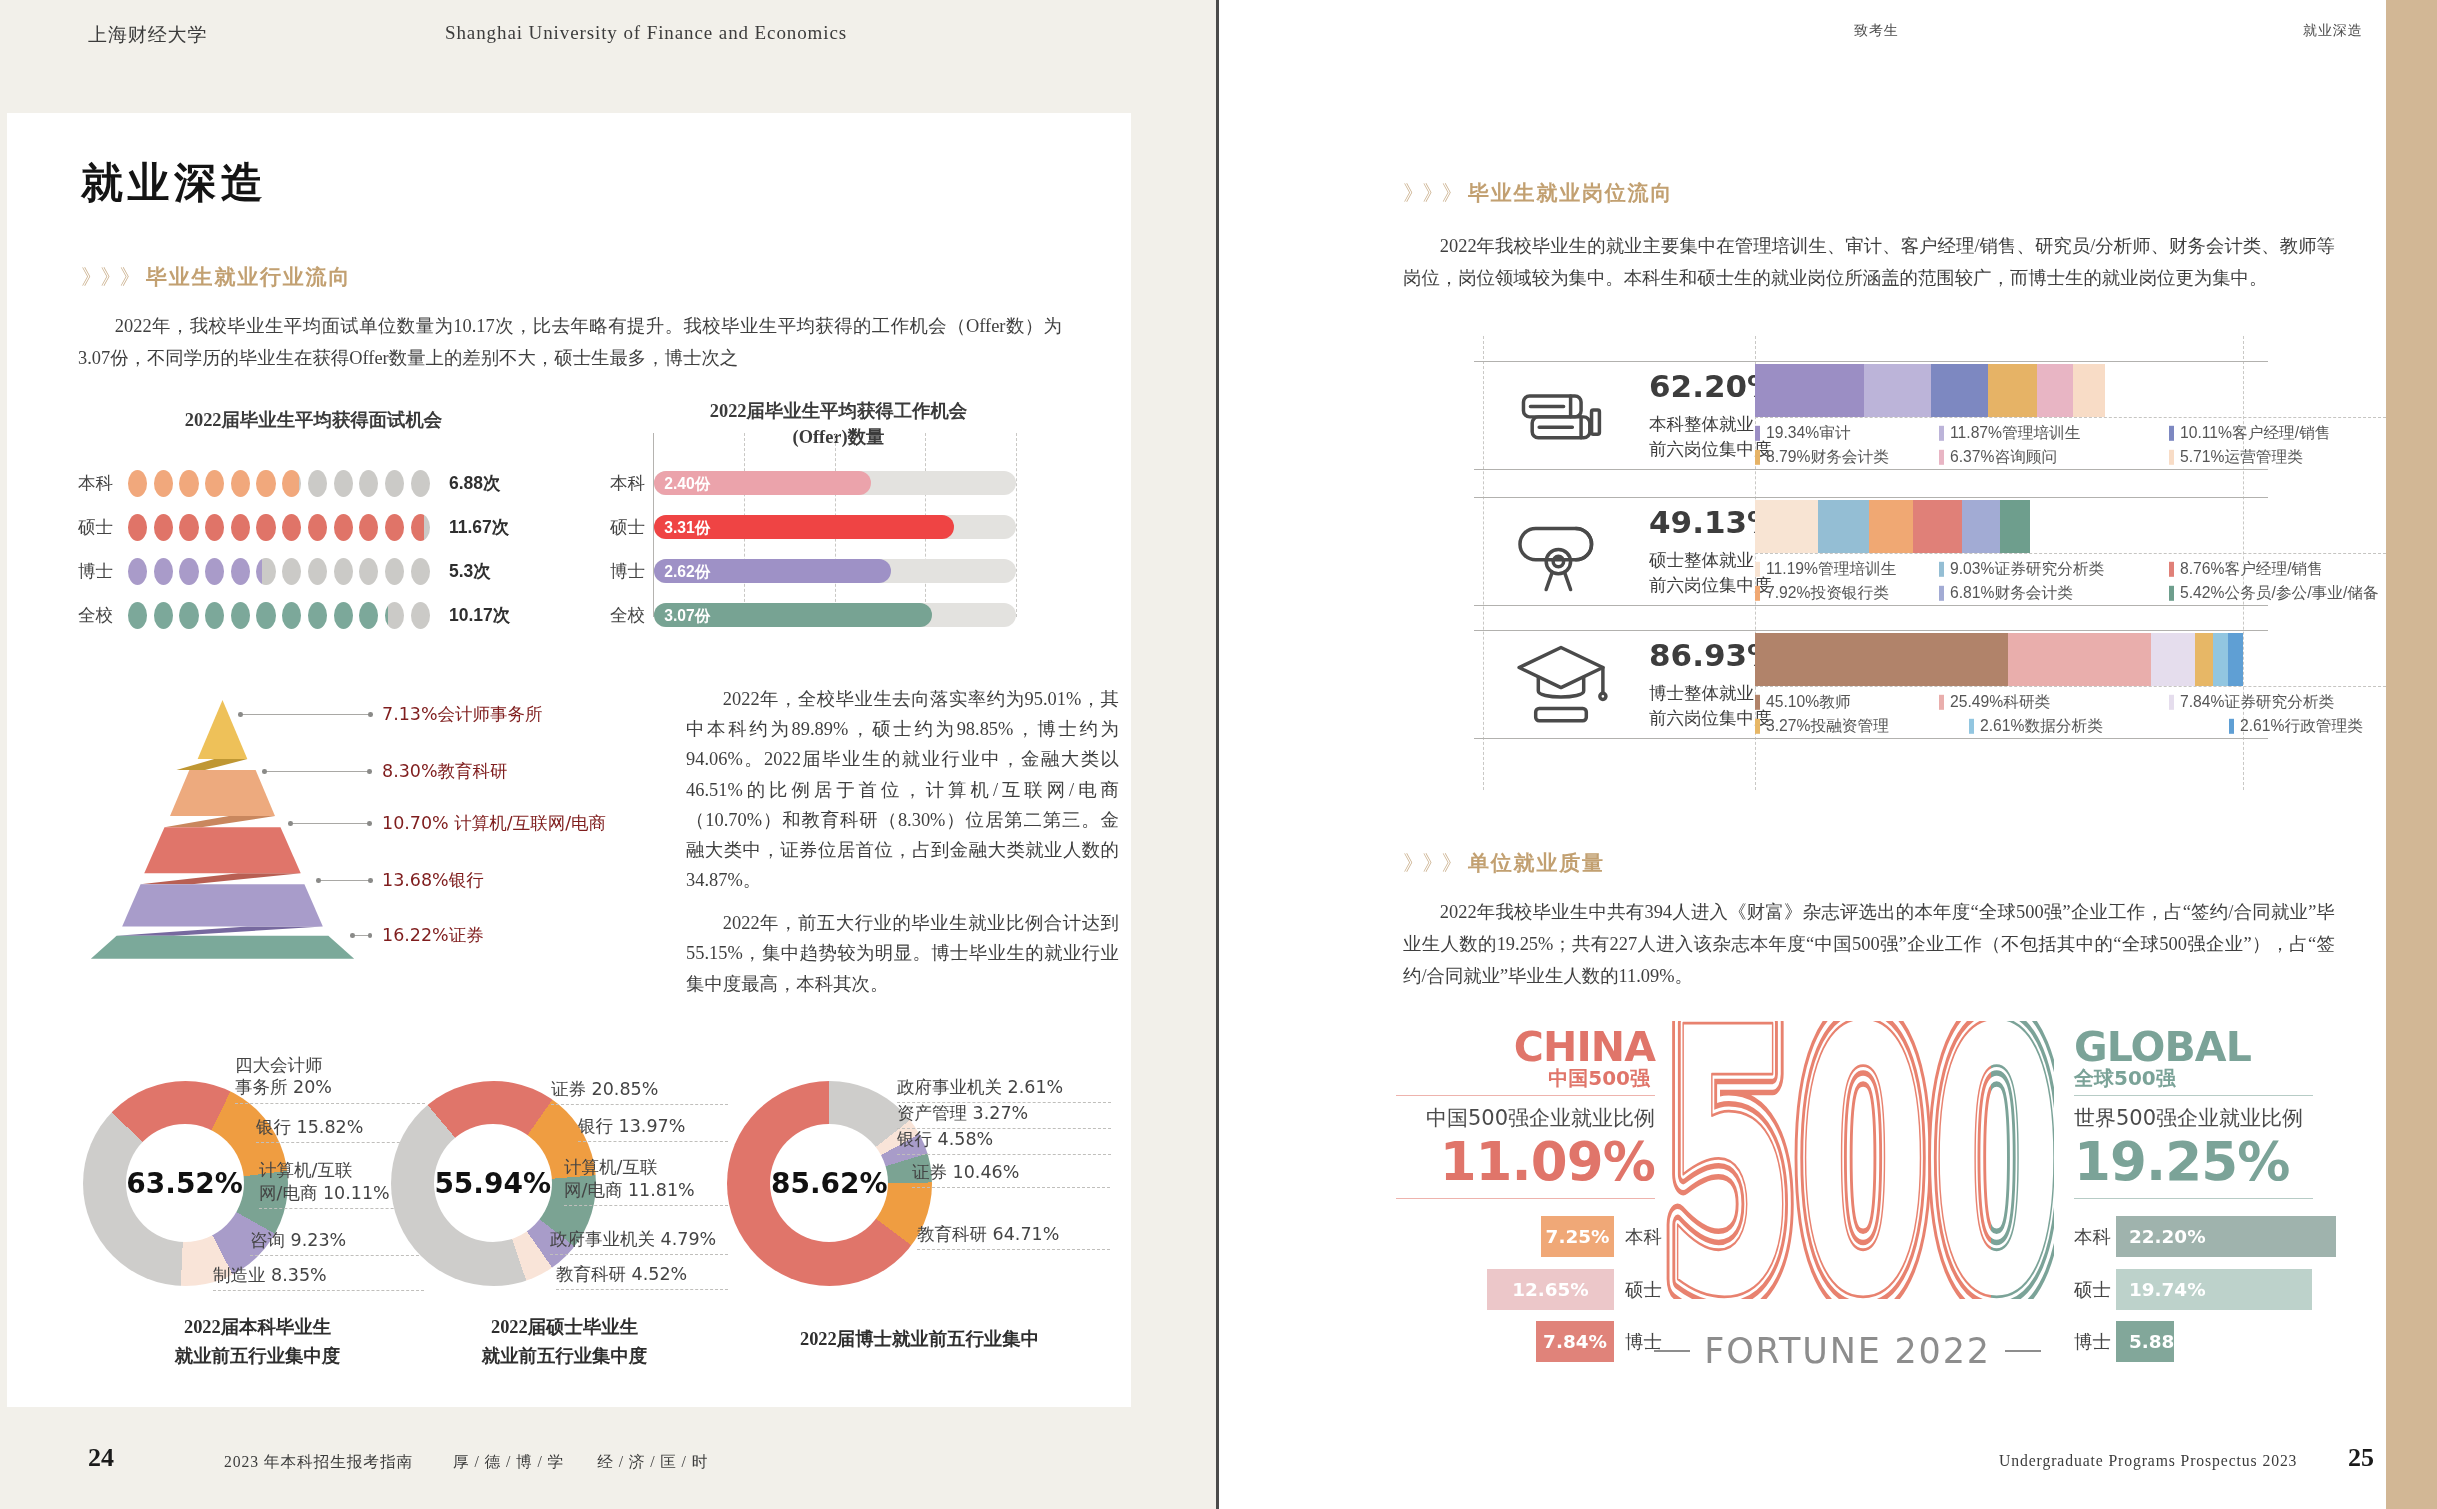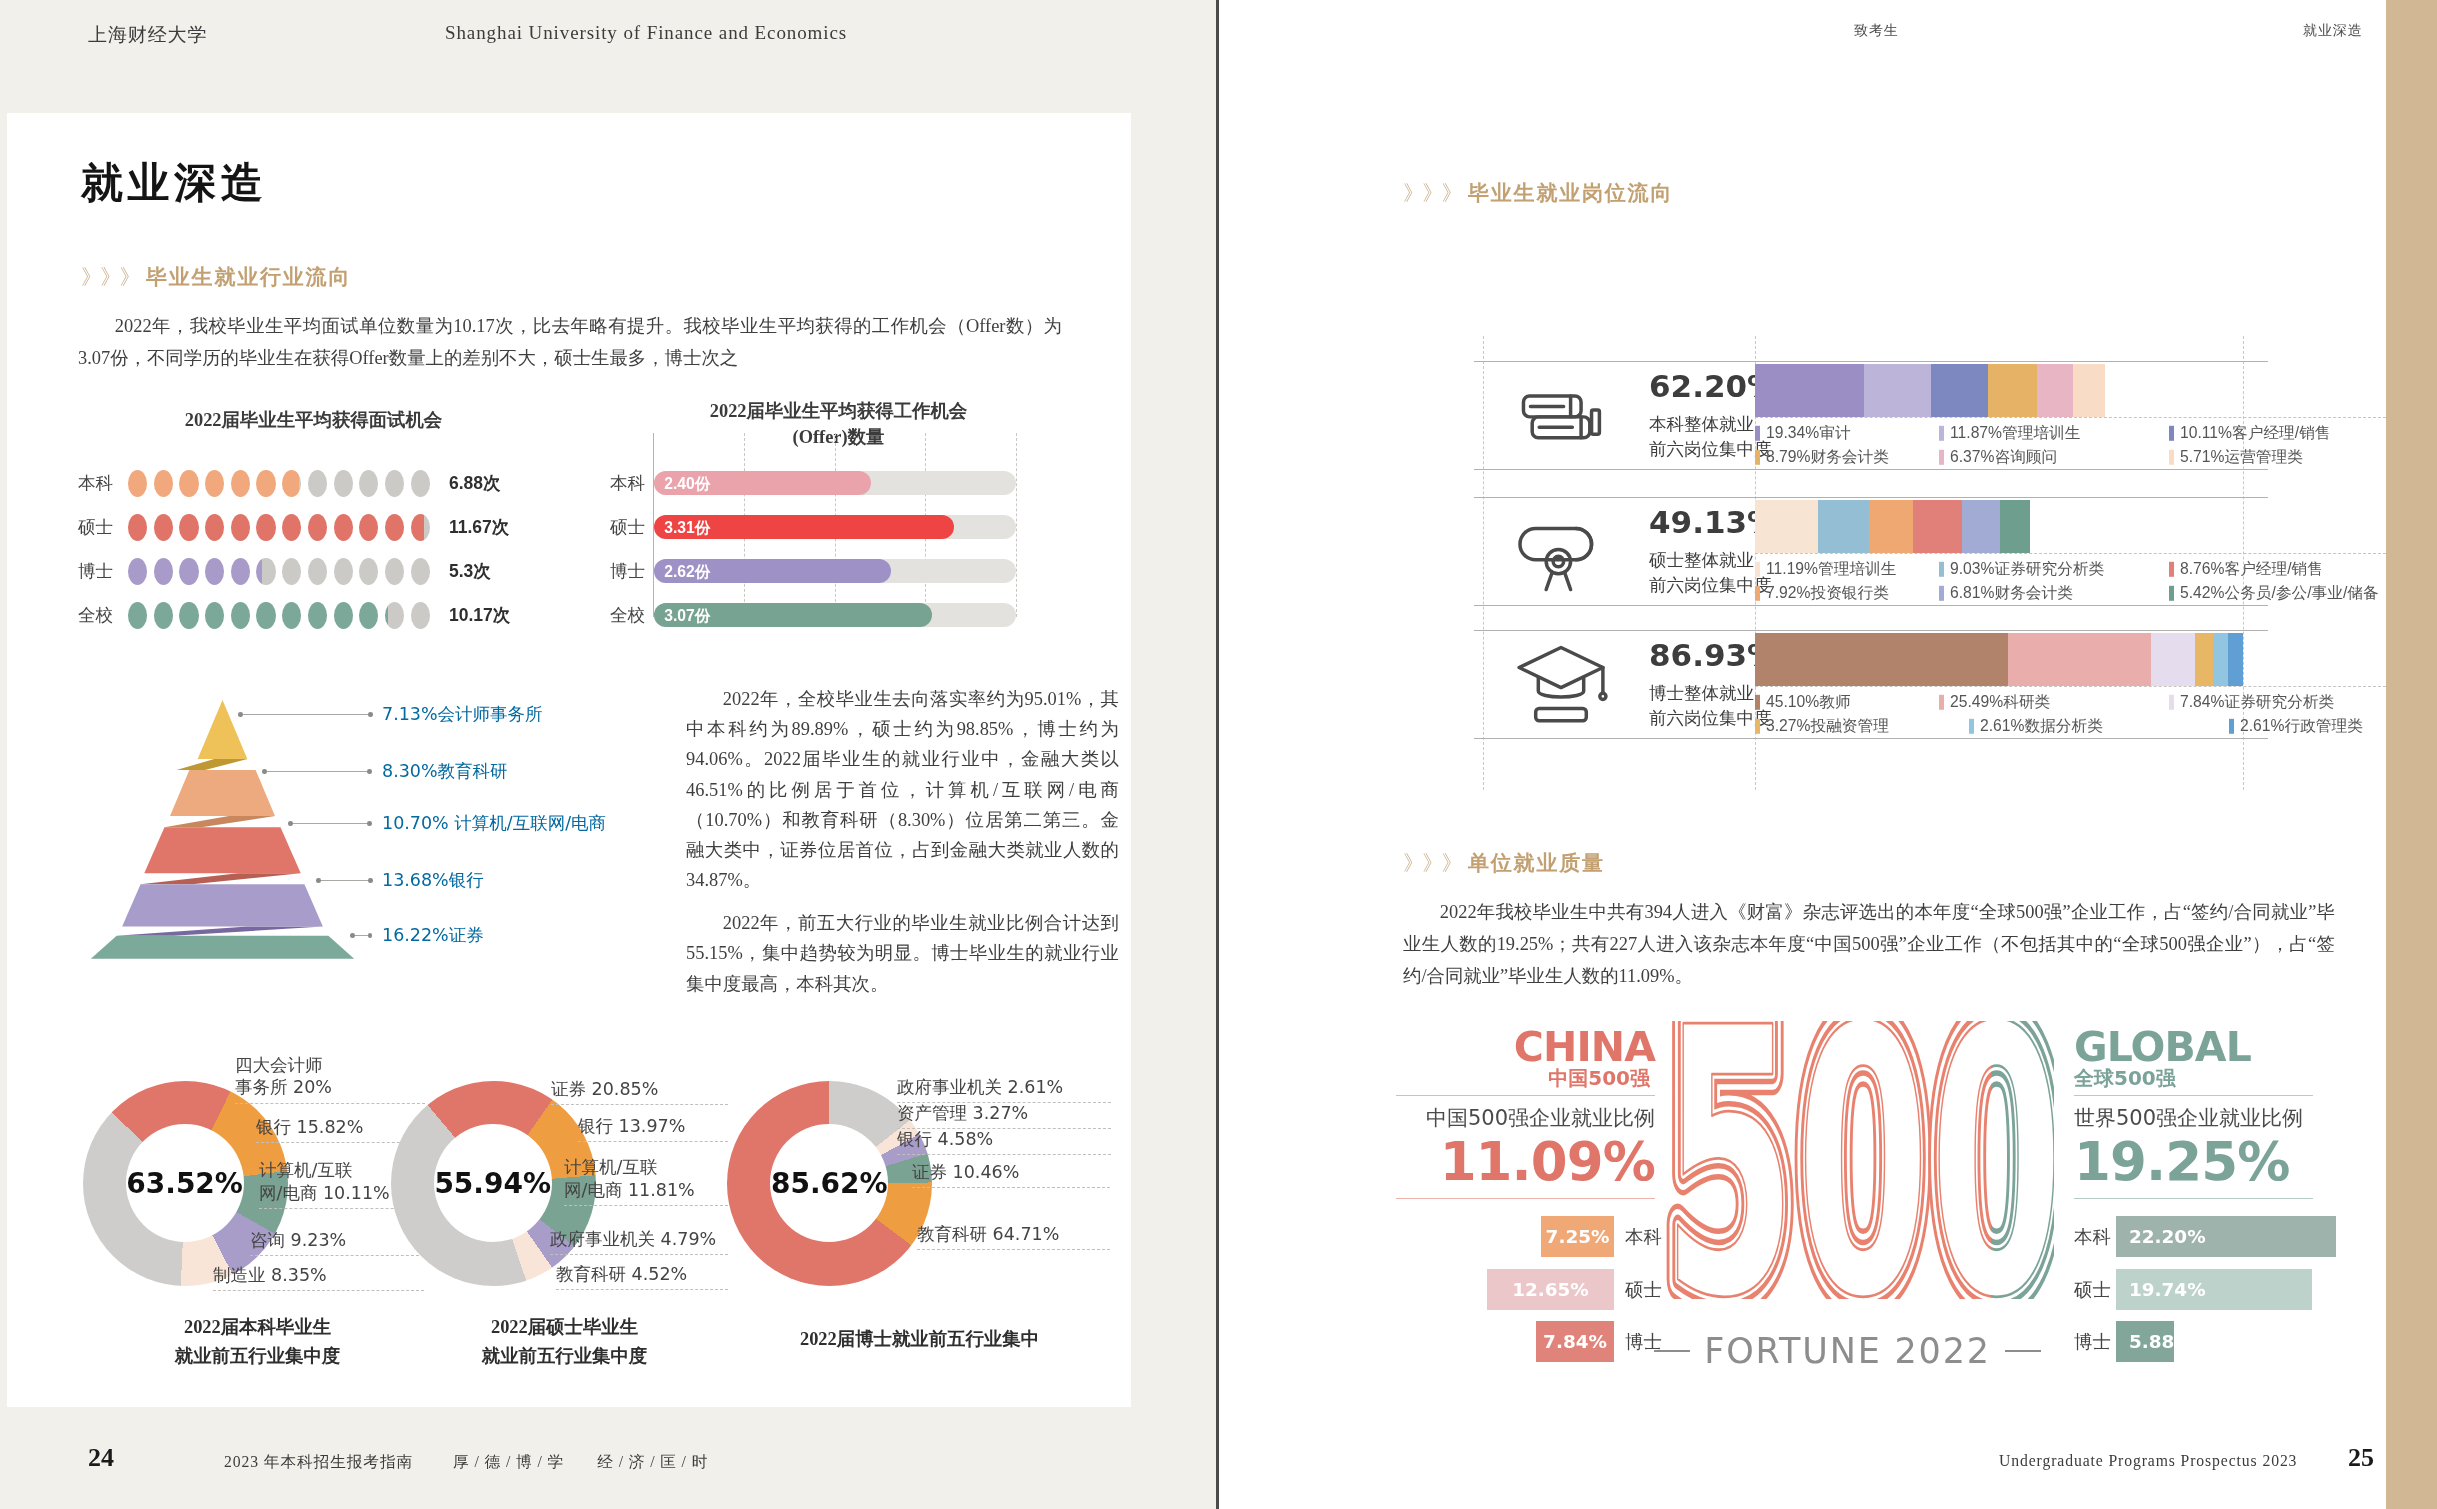--- a/index.html
+++ b/index.html
@@ -31,21 +31,21 @@
   .iv-val{margin-left:13px;font-size:17.5px;font-weight:bold;color:#2f2f2f;}
 
   .of-row{display:flex;align-items:center;height:44px;}
   .of-label{width:55px;text-align:right;margin-right:9.2px;font-size:17.5px;color:#444;}
   .of-track{position:relative;width:362px;height:24px;background:#e3e2df;border-radius:12px;}
   .of-bar{position:absolute;left:0;top:0;height:24px;border-radius:12px;}
   .of-bar span{position:absolute;left:10px;top:2.8px;font-size:15.7px;font-weight:bold;color:#fff;}
   .grid-v{position:absolute;border-left:1.8px dashed #c9c8c5;}
   .axis-v{position:absolute;border-left:1.8px solid #b5b3b0;}
 
-  .pyr-label{position:absolute;font-size:17.5px;color:#0369a1;white-space:nowrap;}
+  .pyr-label{position:absolute;font-size:17.5px;color:#7f1d1d;white-space:nowrap;}
   .pyr-line{position:absolute;border-top:1.8px solid #a9a8a5;}
   .pyr-line:before,.pyr-line:after{content:"";position:absolute;top:-2.8px;width:4.6px;height:4.6px;border-radius:50%;background:#8a8a88;}
   .pyr-line:before{left:-1.8px;} .pyr-line:after{right:-1.8px;}
 
   .donut-group{position:absolute;height:313px;}
   .donut{position:absolute;width:205px;height:205px;border-radius:50%;}
   .donut-hole{position:absolute;left:43px;top:43px;width:118px;height:118px;border-radius:50%;background:#fff;}
   .donut-center{position:absolute;inset:0;display:flex;align-items:center;justify-content:center;
     font-size:28px;font-weight:bold;color:#111;font-family:"DejaVu Sans","Liberation Sans",sans-serif;}
   .donut-label{position:absolute;font-size:17.5px;color:#444;line-height:1.3;white-space:pre-line;
@@ -293,20 +293,21 @@
         <div class="donut-label sans" style="left: 178px; top: 78px; width: 214px;">银行 4.58%</div>
         <div class="donut-label sans" style="left: 193px; top: 111px; width: 198px;">证券 10.46%</div>
         <div class="donut-label sans" style="left: 198px; top: 173px; width: 193px;">教育科研 64.71%</div>
         <div class="donut-caption" style="top: 275px;">2022届博士就业前五行业集中</div>
       </div>
     </div>
 
   <div class="abs serif sec-head" style="left:1403px;top:179px;">
     <span class="chev">》》》</span><span>毕业生就业岗位流向</span>
   </div>
+  <div class="abs serif para" style="left:1403px;top:230px;width:932px;">2022年我校毕业生的就业主要集中在管理培训生、审计、客户经理/销售、研究员/分析师、财务会计类、教师等岗位，岗位领域较为集中。本科生和硕士生的就业岗位所涵盖的范围较广，而博士生的就业岗位更为集中。</div>
 
   <div class="abs" id="bands-area">
       <div class="grid-v" style="left: 1483px; top: 336px; height: 454px;"></div>
       <div class="grid-v" style="left: 1755px; top: 336px; height: 454px;"></div>
       <div class="grid-v" style="left: 2243px; top: 336px; height: 454px;"></div>
       <div class="band" style="top: 361px;">
         <div class="band-icon"><svg viewBox="0 0 110 110" width="96" height="96" fill="none" stroke="#4a4a4a" stroke-width="4" stroke-linejoin="round" stroke-linecap="round">
             <rect x="12" y="32" width="66" height="24" rx="7"></rect>
             <path d="M66 32 v24 M20 44 h38"></path>
             <rect x="22" y="56" width="66" height="24" rx="7"></rect>

